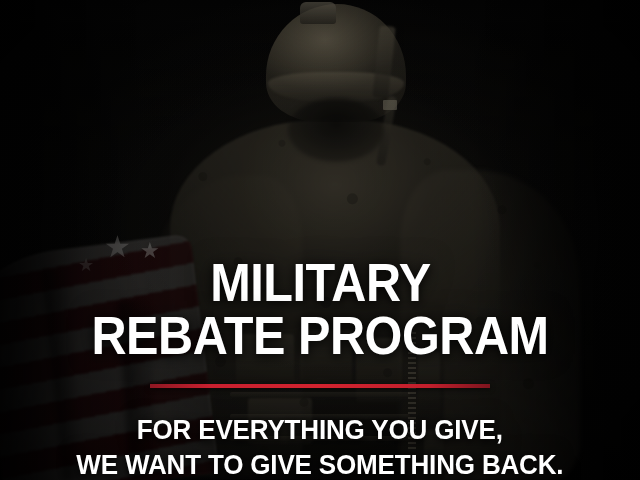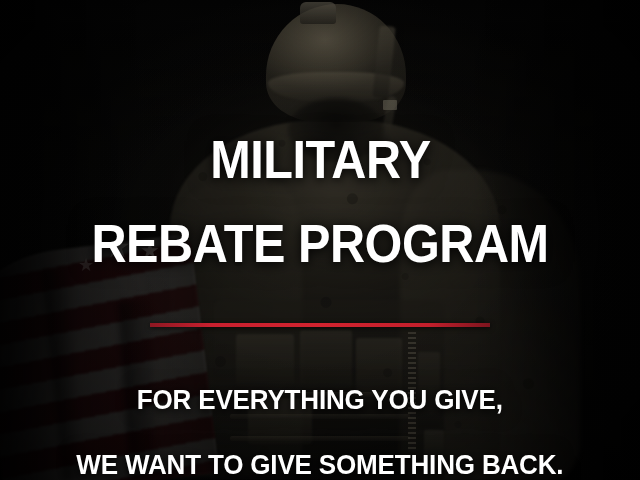--- a/index.html
+++ b/index.html
@@ -282,21 +282,21 @@
     background: linear-gradient(180deg, rgba(0,0,0,0.22) 0%, rgba(0,0,0,0.40) 28%, rgba(0,0,0,0.42) 62%, rgba(0,0,0,0.30) 100%);
   }
 
   
   .content {
     position: absolute;
     inset: 0;
     display: flex;
     flex-direction: column;
     align-items: center;
-    justify-content: space-between;
+    justify-content: flex-end;
     text-align: center;
   }
 
   .headline {
     margin: 0;
     padding: 0;
     color: #ffffff;
     font-family: "Liberation Sans", sans-serif;
     font-weight: bold;
     font-size: 54px;

